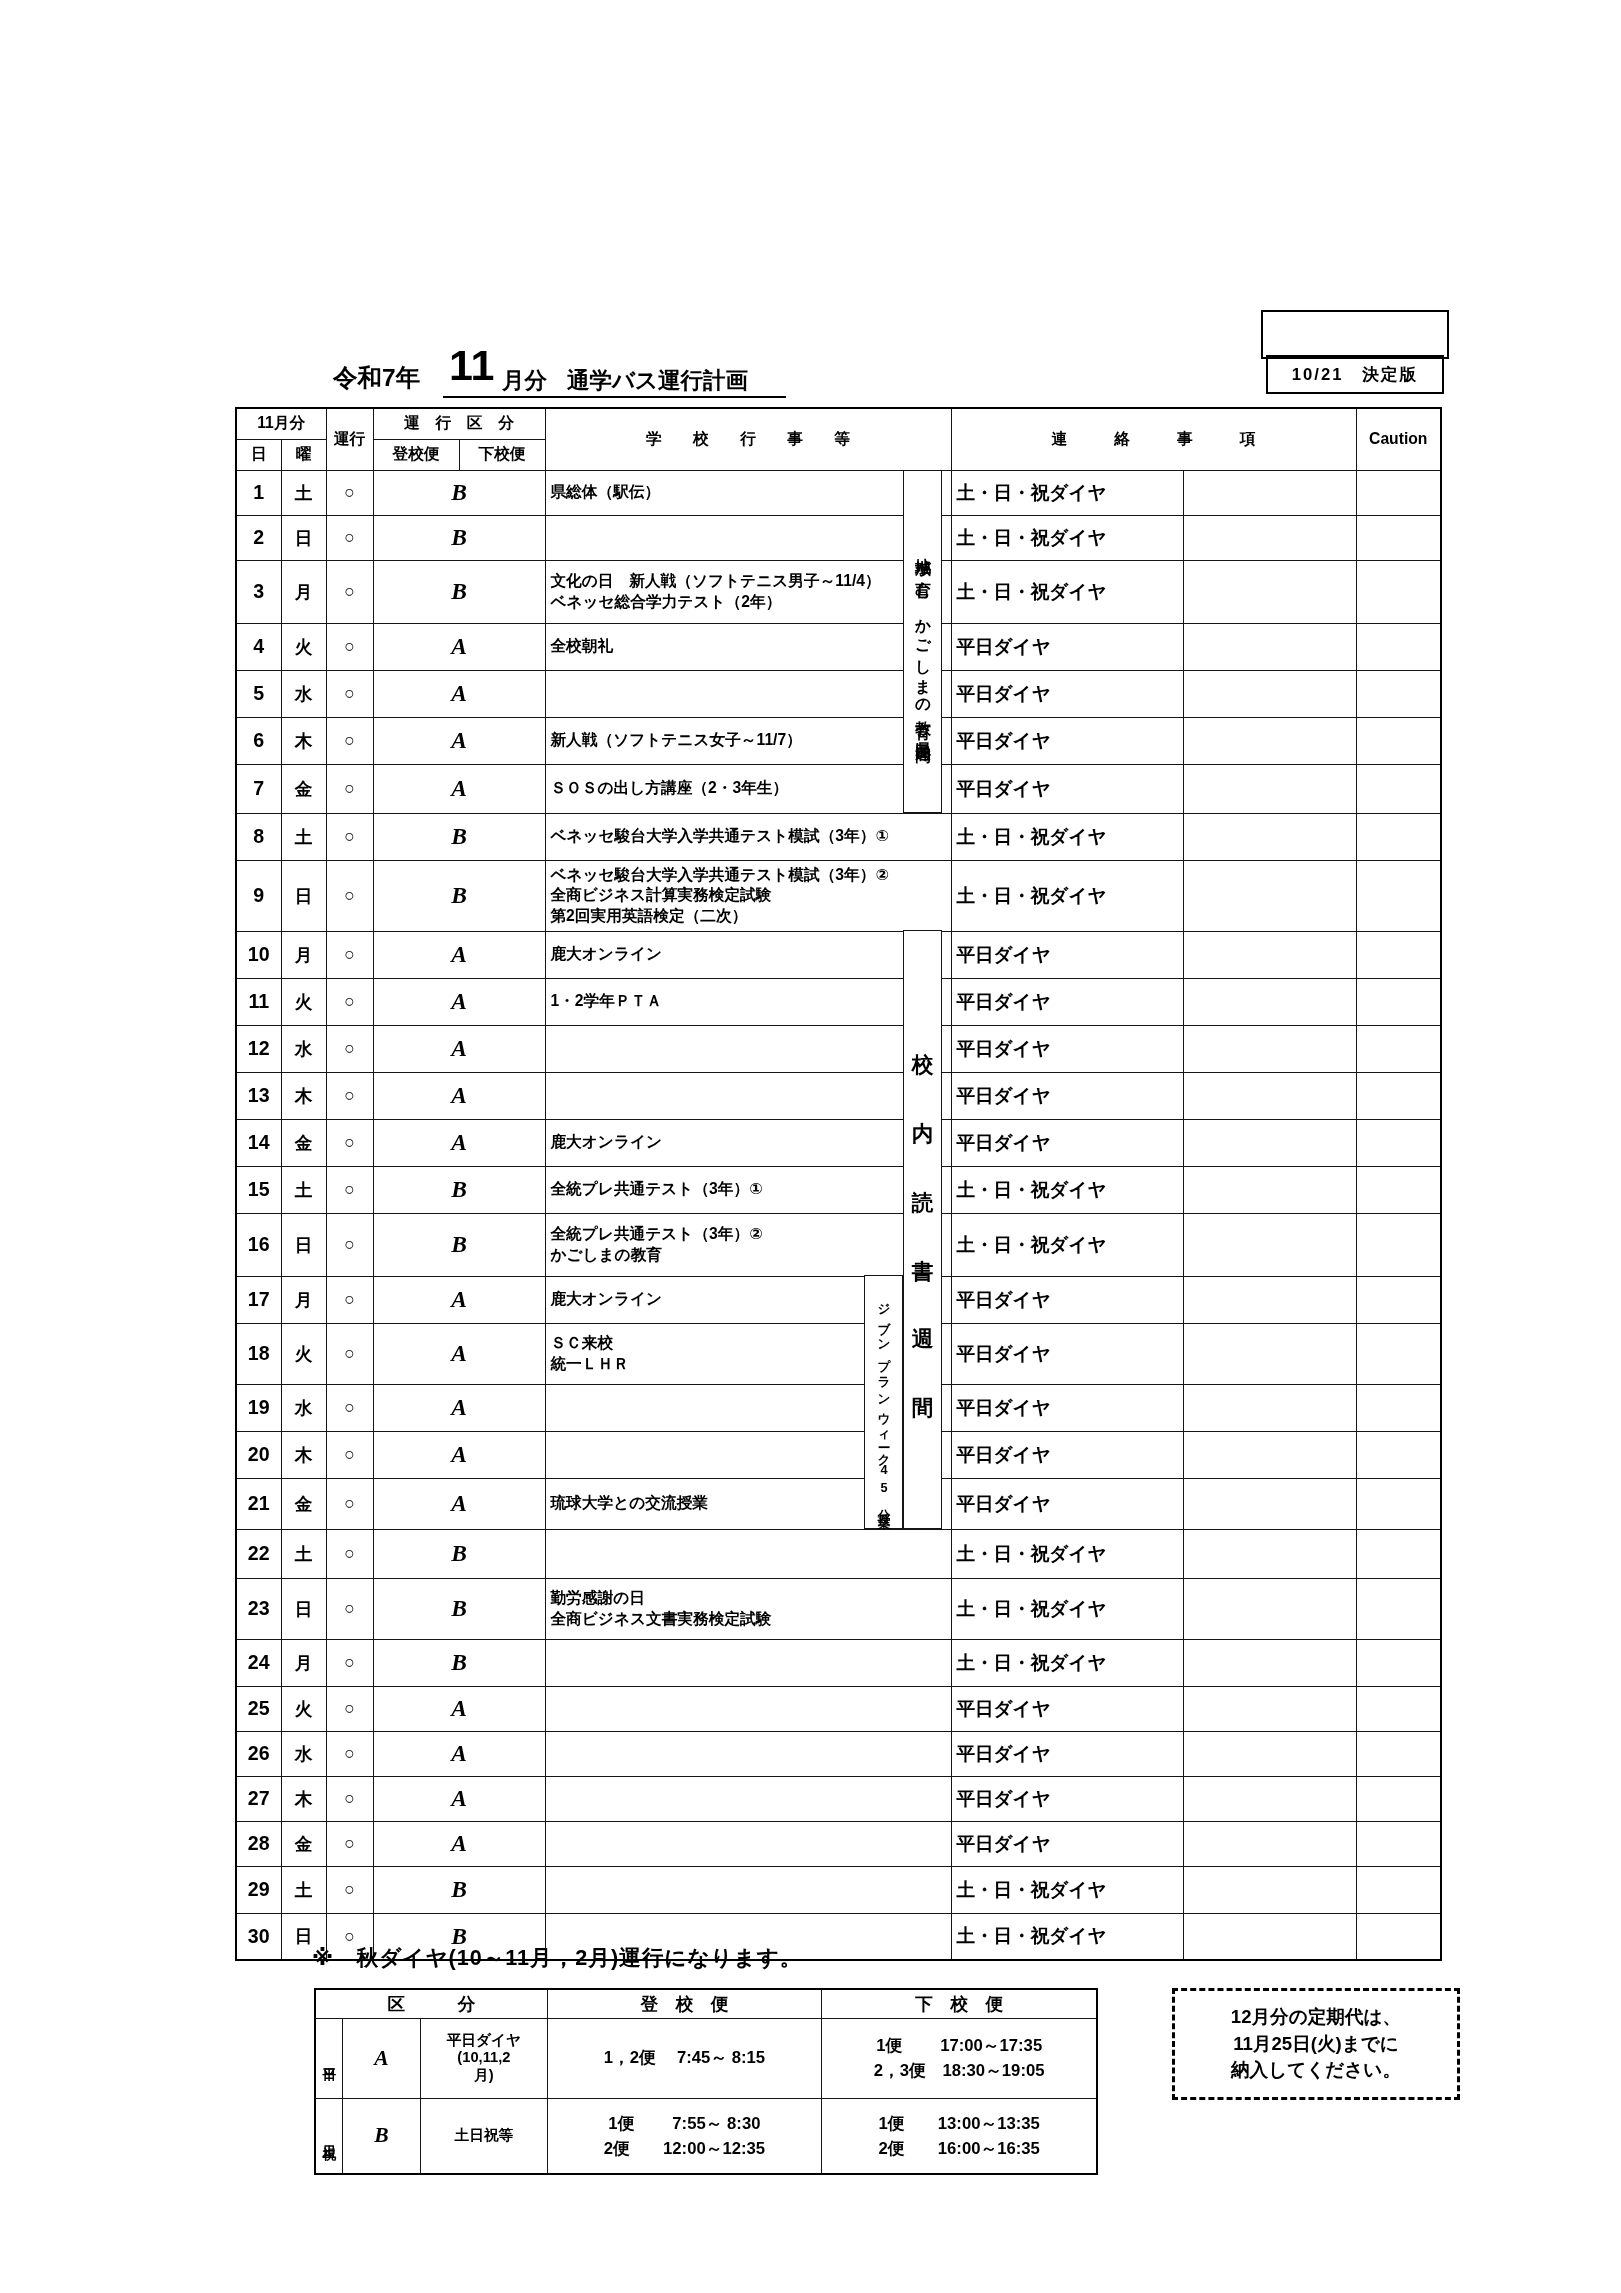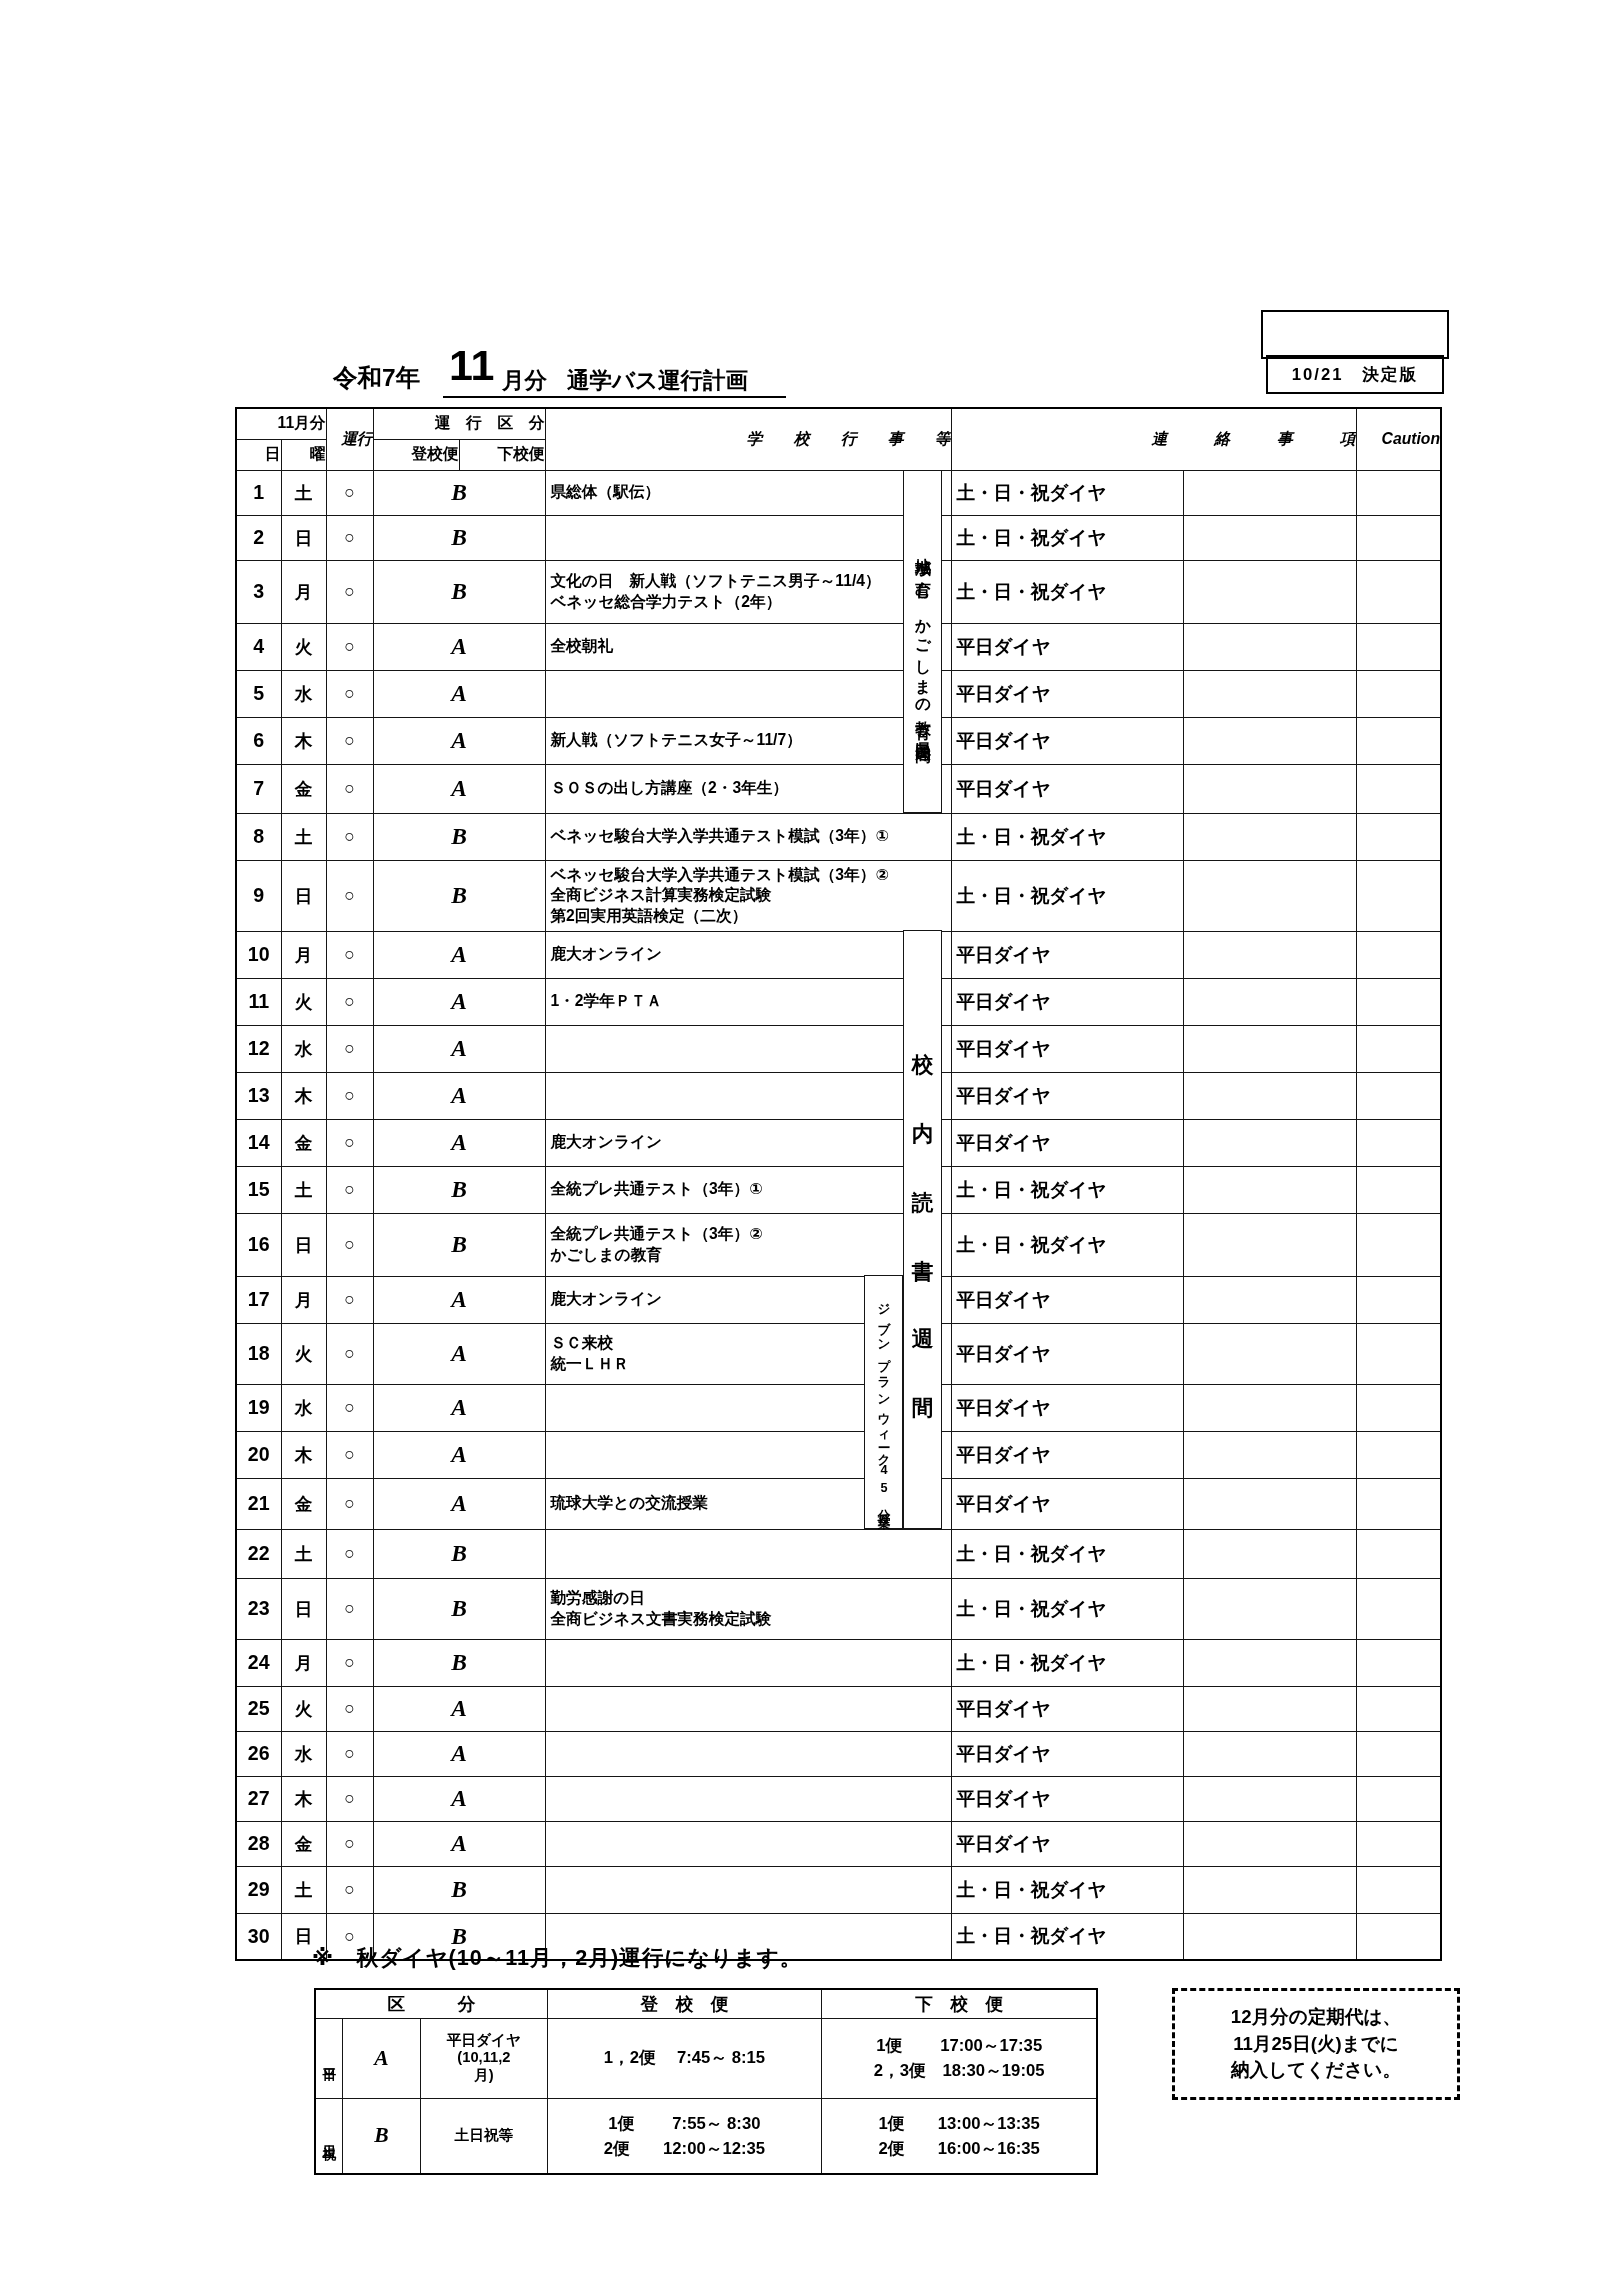--- a/index.html
+++ b/index.html
@@ -24,23 +24,23 @@
   }
   .sub-era   { position:absolute; left:333px; top:361px; font-size:24.5px; font-weight:bold; }
   .sub-month { position:absolute; left:449px; top:341px; font-size:43px; font-weight:bold; }
   .sub-msuffix { position:absolute; left:502px; top:365px; font-size:22.5px; font-weight:bold; }
   .sub-plan  { position:absolute; left:567px; top:365px; font-size:22.5px; font-weight:bold; }
   .sub-underline { position:absolute; left:443px; top:396px; width:343px; border-top:2px solid #000; }
 
   .table-wrap { position:absolute; left:235px; top:407px; }
   table.main { border-collapse:collapse; table-layout:fixed; width:1206px; border:2px solid #000; }
   table.main th, table.main td { border:1px solid #151515; overflow:hidden; }
-  table.main th { font-weight:bold; font-size:15.7px; text-align:right; }
+  table.main th { font-weight:bold; font-size:15.7px; text-align:center; }
   .hdr2 th { border-bottom:2px solid #000; }
-  th.deep { border-bottom:2px solid #000;font-style:italic; }
+  th.deep { border-bottom:2px solid #000; }
   .th-ev, .th-contact { font-size:18.6px; }
   .th-caution { font-size:15.7px; }
   td { text-align:center; vertical-align:middle; }
   .c-day { font-size:19.6px; font-weight:600; }
   .c-wd  { font-size:17.6px; font-weight:bold; }
   .c-op  { font-size:17.6px; }
   .c-div { font-size:23.5px; font-weight:bold; font-style:italic;
            font-family:"Liberation Serif","DejaVu Serif",serif; }
   .c-ev  { text-align:left; white-space:pre-line; padding:2px 45px 2px 4.9px;
            font-size:15.7px; font-weight:bold; line-height:1.3; }

